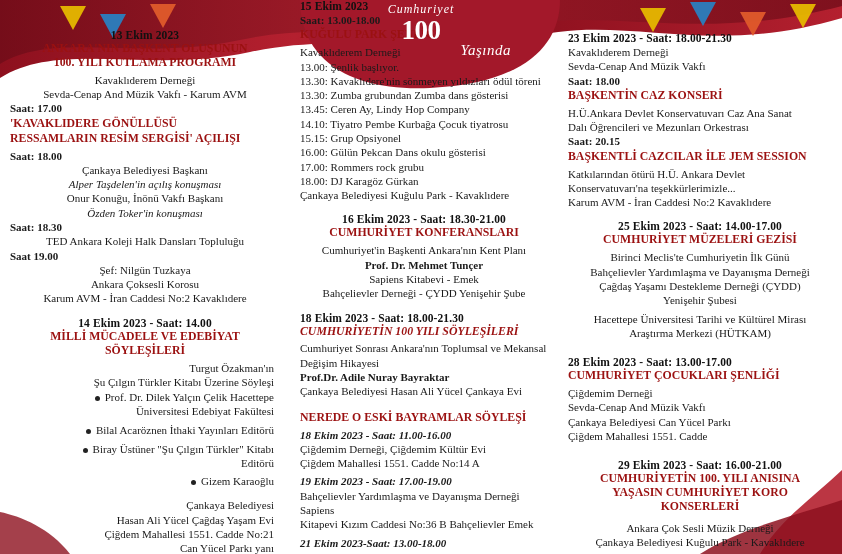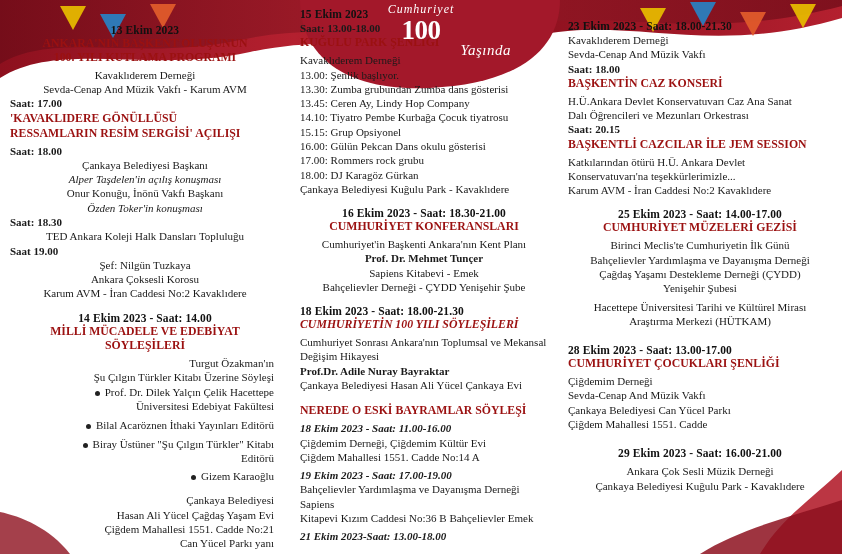--- a/index.html
+++ b/index.html
@@ -19,23 +19,23 @@
   .red-band svg{display:block;}
   .page{
     position:absolute;inset:0;
     display:flex;
     z-index:5;
   }
   .col{
     box-sizing:border-box;
     padding:6px 10px 4px 10px;
   }
-  .col-left{width:290px;padding-top:24px;}
-  .col-mid{width:268px;padding-top:8px;}
-  .col-right{width:284px;padding-top:20px;}
+  .col-left{width:290px;padding-top:16px;margin-top:13px;}
+  .col-mid{width:268px;padding-top:0;}
+  .col-right{width:284px;padding-top:32px;}
 
   
   .date{
     font-weight:bold;font-size:11.5px;color:#111;
     margin:0 0 1px 0;letter-spacing:.1px;
   }
   .title{
     color:#9b1111;font-weight:bold;font-size:11.8px;
     line-height:1.18;margin:1px 0 3px 0;
   }
@@ -179,20 +179,21 @@
 
   <div class="col col-mid">
 
     <div class="block">
       <p class="date">15 Ekim 2023</p>
       <p class="line b">Saat: 13.00-18.00</p>
       <p class="title">KUĞULU PARK ŞENLİĞİ</p>
       <p class="line">Kavaklıderem Derneği</p>
       <div class="tight">
         <p class="line">13.00: Şenlik başlıyor.</p>
+        <p class="line">13.30: Kavaklıdere'nin sönmeyen yıldızları ödül töreni</p>
         <p class="line">13.30: Zumba grubundan Zumba dans gösterisi</p>
         <p class="line">13.45: Ceren Ay, Lindy Hop Company</p>
         <p class="line">14.10: Tiyatro Pembe Kurbağa Çocuk tiyatrosu</p>
         <p class="line">15.15: Grup Opsiyonel</p>
         <p class="line">16.00: Gülün Pekcan Dans okulu gösterisi</p>
         <p class="line">17.00: Rommers rock grubu</p>
         <p class="line">18.00: DJ Karagöz Gürkan</p>
       </div>
       <p class="line">Çankaya Belediyesi Kuğulu Park - Kavaklıdere</p>
     </div>
@@ -276,19 +277,22 @@
       <p class="line">Çiğdemim Derneği</p>
       <p class="line">Sevda-Cenap And Müzik Vakfı</p>
       <p class="line">Çankaya Belediyesi Can Yücel Parkı</p>
       <p class="line">Çiğdem Mahallesi 1551. Cadde</p>
     </div>
 
     <div class="gap-m"></div>
 
     <div class="block c">
       <p class="date c">29 Ekim 2023 - Saat: 16.00-21.00</p>
+      <p class="title c" style="white-space:pre-line">CUMHURİYETİN 100. YILI ANISINA
+YAŞASIN CUMHURİYET KORO
+KONSERLERİ</p>
       <div class="gap-s"></div>
       <p class="line c">Ankara Çok Sesli Müzik Derneği</p>
       <p class="line c">Çankaya Belediyesi Kuğulu Park - Kavaklıdere</p>
     </div>
 
   </div>
 </div>
 
 </body></html>

